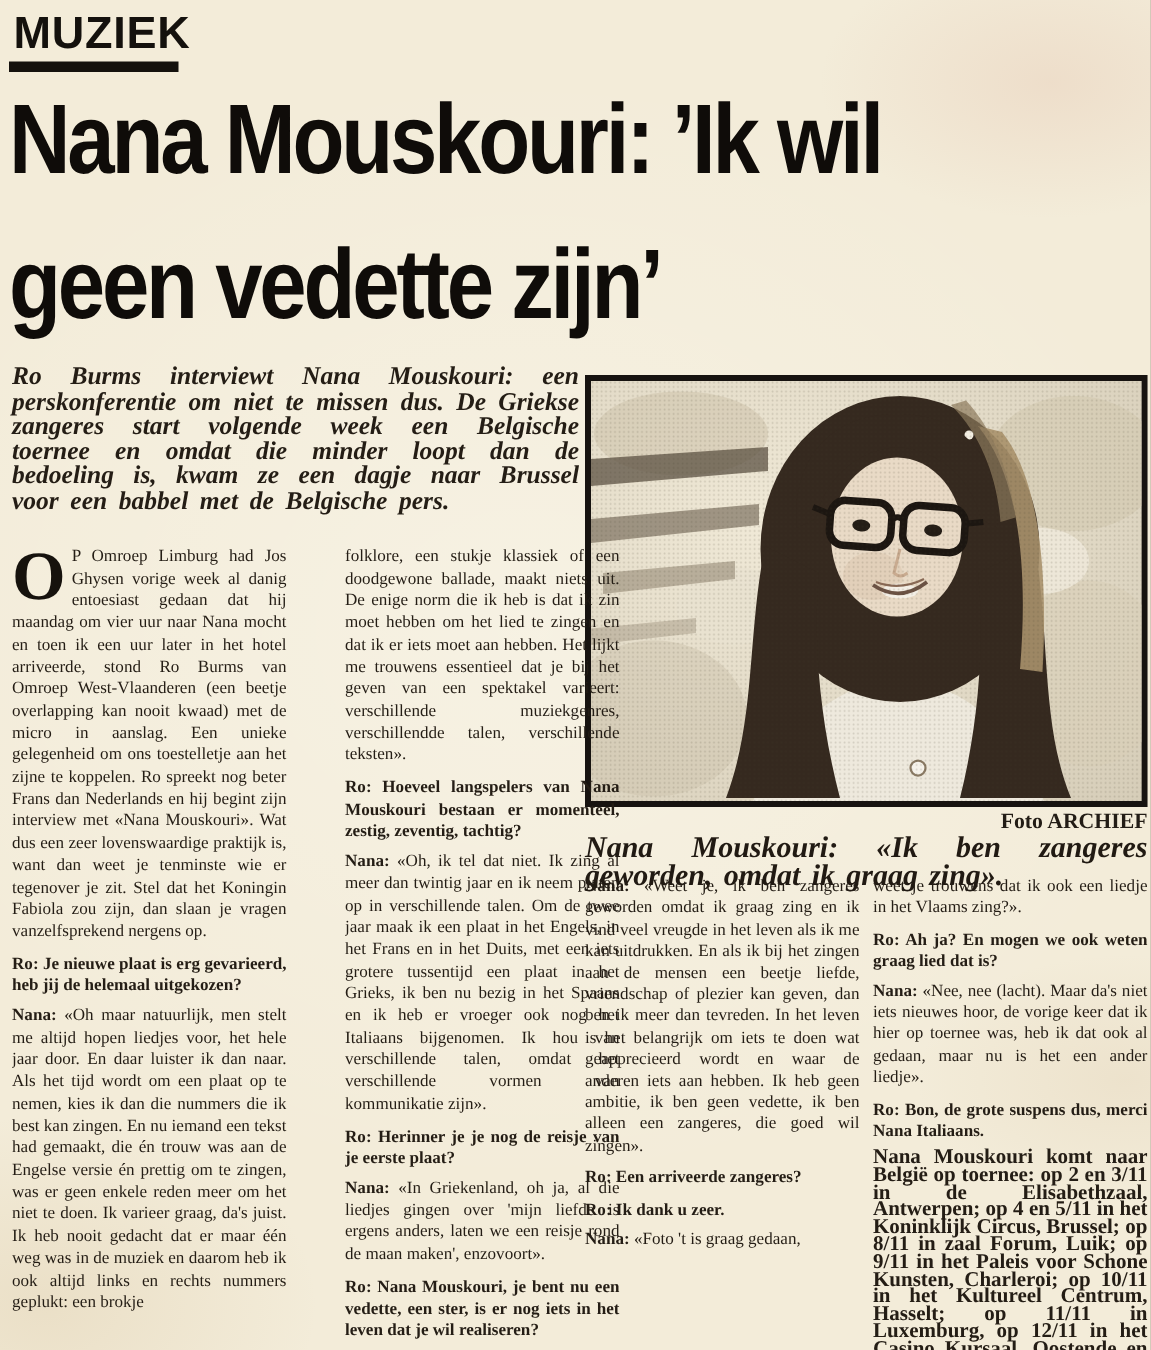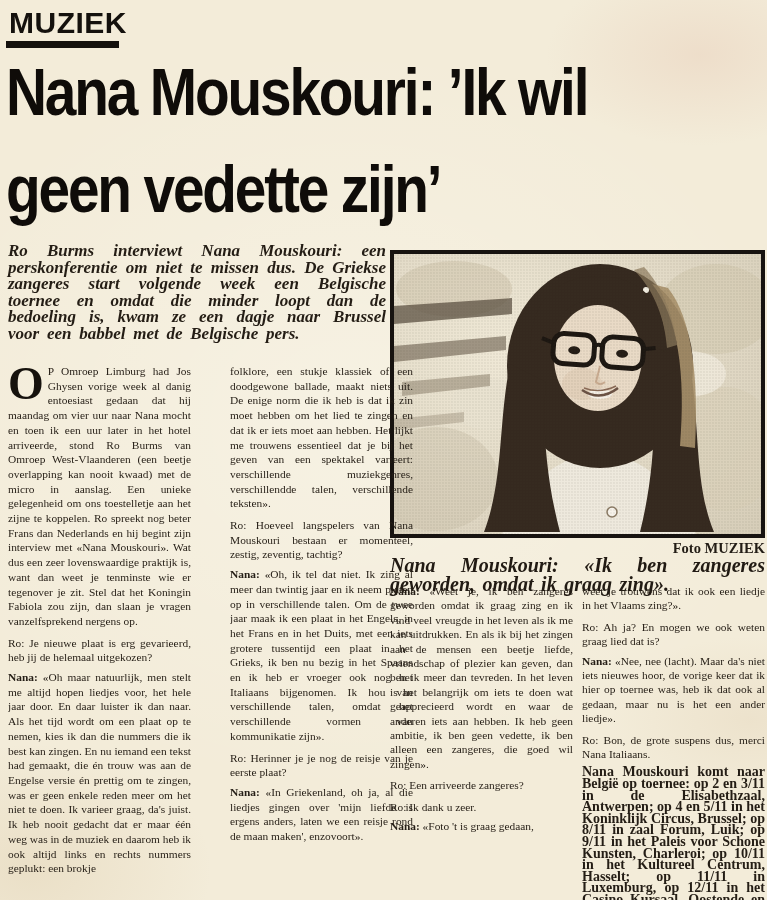--- a/index.html
+++ b/index.html
@@ -51,21 +51,21 @@
   }
   
   .col{
     position:absolute;top:364px;width:183px;height:536px;overflow:hidden;
     font-size:11.4px;line-height:14.7px;text-align:justify;color:#241d15;
   }
   .col1{left:8px;} .col2{left:198px;margin-left:32px;}
   .col.lower{top:584px;height:316px;line-height:14.4px;}
   .col3{left:390px;} .col4{left:582px;}
   .col p{margin:0 0 4px 0;}
-  .q{font-weight:normal;margin:7px 0 5px 0 !important;}
+  .q{font-weight:bold;margin:7px 0 5px 0 !important;}
   .speaker{font-weight:bold;}
   .dropcap{
     float:left;font-weight:bold;font-size:46px;line-height:37px;
     padding:1px 4px 0 0;color:#16120d;
   }
   .tour{font-weight:bold;font-size:14px;line-height:11.6px;margin-top:5px !important;}
   .byline{
     text-align:right;font-weight:bold;font-size:14.5px;line-height:18px;
     margin-top:7px;color:#1d1813;
   }
@@ -144,35 +144,36 @@
       <ellipse cx="206" cy="140" rx="12" ry="5" fill="#f4efe6"></ellipse>
       <path d="M188,136 Q206,148 224,134" stroke="#6b5244" stroke-width="2.5" fill="none"></path>
       <path d="M190,134 Q206,140 222,132" stroke="#8a6a56" stroke-width="1.5" fill="none"></path>
 
       <circle cx="218" cy="258" r="5" fill="#f6f2ea" stroke="#8a7a64" stroke-width="1.5"></circle>
 
       <rect width="367" height="280" fill="url(#ht)"></rect>
     </svg>
   </figure>
 
-  <div class="credit">Foto MUZIEK</div>
+  <div class="credit">Foto ARCHIEF</div>
   <div class="caption">Nana Mouskouri: «Ik ben zangeres geworden, omdat ik graag zing».</div>
 
   <div class="col col1">
     <p><span class="dropcap">O</span><span>P Omroep Limburg had Jos Ghysen vorige week al danig entoesiast gedaan dat hij maandag om vier uur naar Nana mocht en toen ik een uur later in het hotel arriveerde, stond Ro Burms van Omroep West-Vlaanderen (een beetje overlapping kan nooit kwaad) met de micro in aanslag. Een unieke gelegenheid om ons toestelletje aan het zijne te koppelen. Ro spreekt nog beter Frans dan Nederlands en hij begint zijn interview met «Nana Mouskouri». Wat dus een zeer lovenswaardige praktijk is, want dan weet je tenminste wie er tegenover je zit. Stel dat het Koningin Fabiola zou zijn, dan slaan je vragen vanzelfsprekend nergens op.</span></p>
     <p class="q">Ro: Je nieuwe plaat is erg gevarieerd, heb jij de helemaal uitgekozen?</p>
     <p><span class="speaker">Nana:</span> <span>«Oh maar natuurlijk, men stelt me altijd hopen liedjes voor, het hele jaar door. En daar luister ik dan naar. Als het tijd wordt om een plaat op te nemen, kies ik dan die nummers die ik best kan zingen. En nu iemand een tekst had gemaakt, die én trouw was aan de Engelse versie én prettig om te zingen, was er geen enkele reden meer om het niet te doen. Ik varieer graag, da's juist. Ik heb nooit gedacht dat er maar één weg was in de muziek en daarom heb ik ook altijd links en rechts nummers geplukt: een brokje</span></p>
   </div>
 
   <div class="col col2">
     <p>folklore, een stukje klassiek of een doodgewone ballade, maakt niets uit. De enige norm die ik heb is dat ik zin moet hebben om het lied te zingen en dat ik er iets moet aan hebben. Het lijkt me trouwens essentieel dat je bij het geven van een spektakel varieert: verschillende muziekgenres, verschillendde talen, verschillende teksten».</p>
     <p class="q">Ro: Hoeveel langspelers van Nana Mouskouri bestaan er momenteel, zestig, zeventig, tachtig?</p>
     <p><span class="speaker">Nana:</span> <span>«Oh, ik tel dat niet. Ik zing al meer dan twintig jaar en ik neem platen op in verschillende talen. Om de twee jaar maak ik een plaat in het Engels, in het Frans en in het Duits, met een iets grotere tussentijd een plaat in het Grieks, ik ben nu bezig in het Spaans en ik heb er vroeger ook nog het Italiaans bijgenomen. Ik hou van verschillende talen, omdat het verschillende vormen van kommunikatie zijn».</span></p>
     <p class="q">Ro: Herinner je je nog de reisje van je eerste plaat?</p>
     <p><span class="speaker">Nana:</span> <span>«In Griekenland, oh ja, al die liedjes gingen over 'mijn liefde is ergens anders, laten we een reisje rond de maan maken', enzovoort».</span></p>
+    <p class="q">Ro: Nana Mouskouri, je bent nu een vedette, een ster, is er nog iets in het leven dat je wil realiseren?</p>
   </div>
 
   <div class="col lower col3">
     <p><span class="speaker">Nana:</span> <span>«Weet je, ik ben zangeres geworden omdat ik graag zing en ik vind veel vreugde in het leven als ik me kan uitdrukken. En als ik bij het zingen aan de mensen een beetje liefde, vriendschap of plezier kan geven, dan ben ik meer dan tevreden. In het leven is het belangrijk om iets te doen wat geapprecieerd wordt en waar de anderen iets aan hebben. Ik heb geen ambitie, ik ben geen vedette, ik ben alleen een zangeres, die goed wil zingen».</span></p>
     <p class="q">Ro: Een arriveerde zangeres?</p>
     <p class="q">Ro: Ik dank u zeer.</p>
     <p><span class="speaker">Nana:</span> <span>«Foto 't is graag gedaan,</span></p>
   </div>
 
   <div class="col lower col4">

